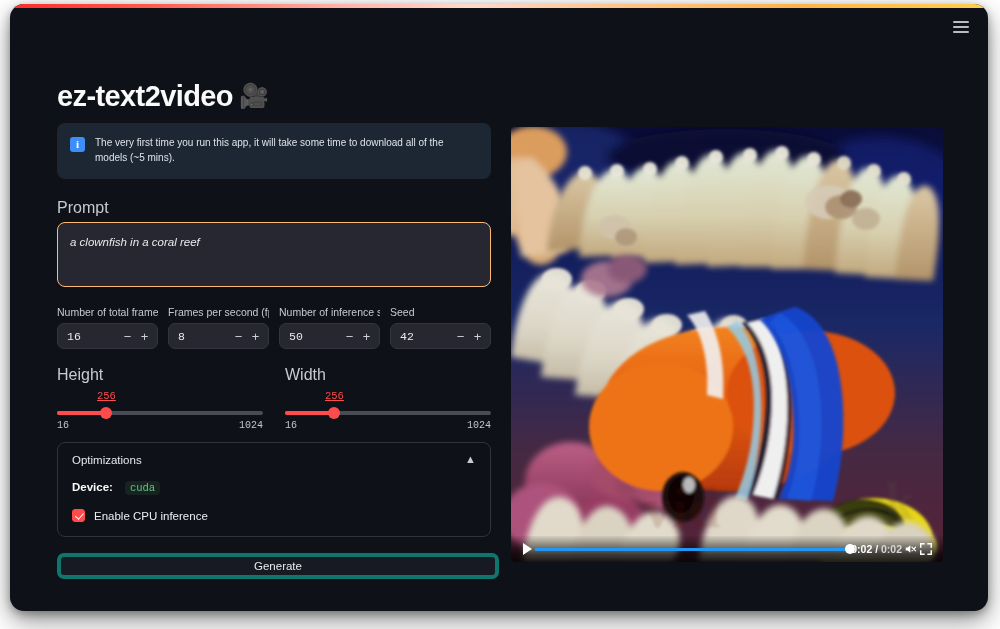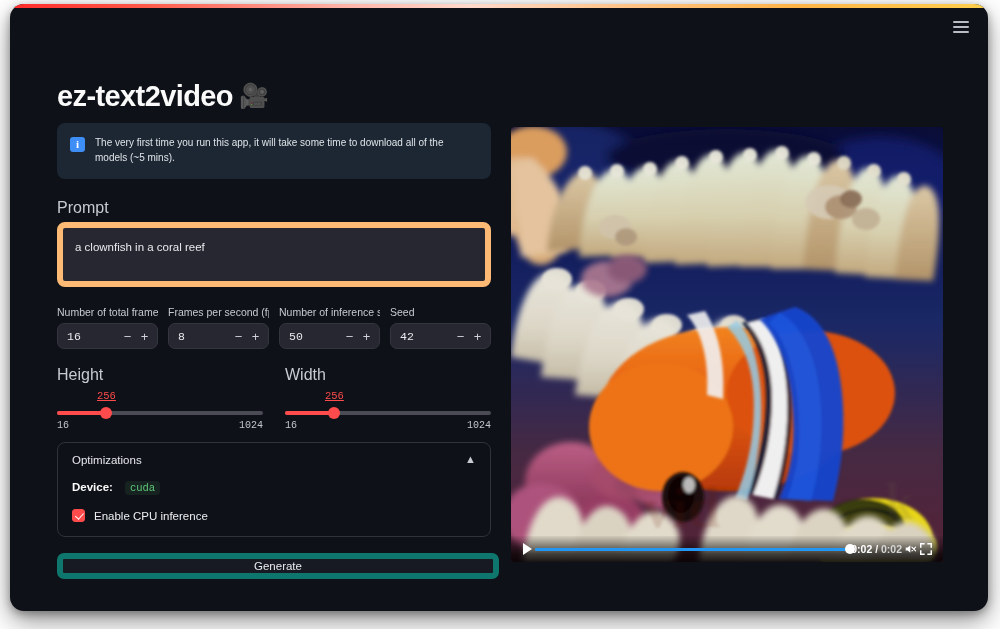--- a/index.html
+++ b/index.html
@@ -131,28 +131,29 @@
     margin-bottom: 5px;
   }
 
   #prompt-block { margin-top: 20px; }
 
   #prompt-textarea {
     width: 434px;
     height: 65px;
     box-sizing: border-box;
     background: #262730;
-    border: 6px solid #fdba74;
+    border: 1px solid #fdba74;
     border-radius: 8px;
     color: #e9eaee;
     font-size: 11.5px;
     font-family: "Liberation Sans", sans-serif;
     padding: 13px 12px;
     resize: none;
     outline: none;
+    font-style: italic;
   }
 
   
   #number-row {
     display: flex;
     gap: 10px;
     margin-top: 15px;
   }
   .num-field { flex: 1 1 0; min-width: 0; }
   .num-field .field-label {
@@ -323,21 +324,21 @@
     font-size: 11.5px;
     color: #eceef1;
   }
 
   #generate-button {
     margin-top: 16px;
     width: 442px;
     height: 26px;
     box-sizing: border-box;
     background: #171a22;
-    border: 6px solid #0f766e;
+    border: 4px solid #0f766e;
     border-radius: 7px;
     color: #e9eaee;
     font-size: 11.5px;
     font-family: "Liberation Sans", sans-serif;
     cursor: pointer;
     display: flex;
     align-items: center;
     justify-content: center;
   }
 

